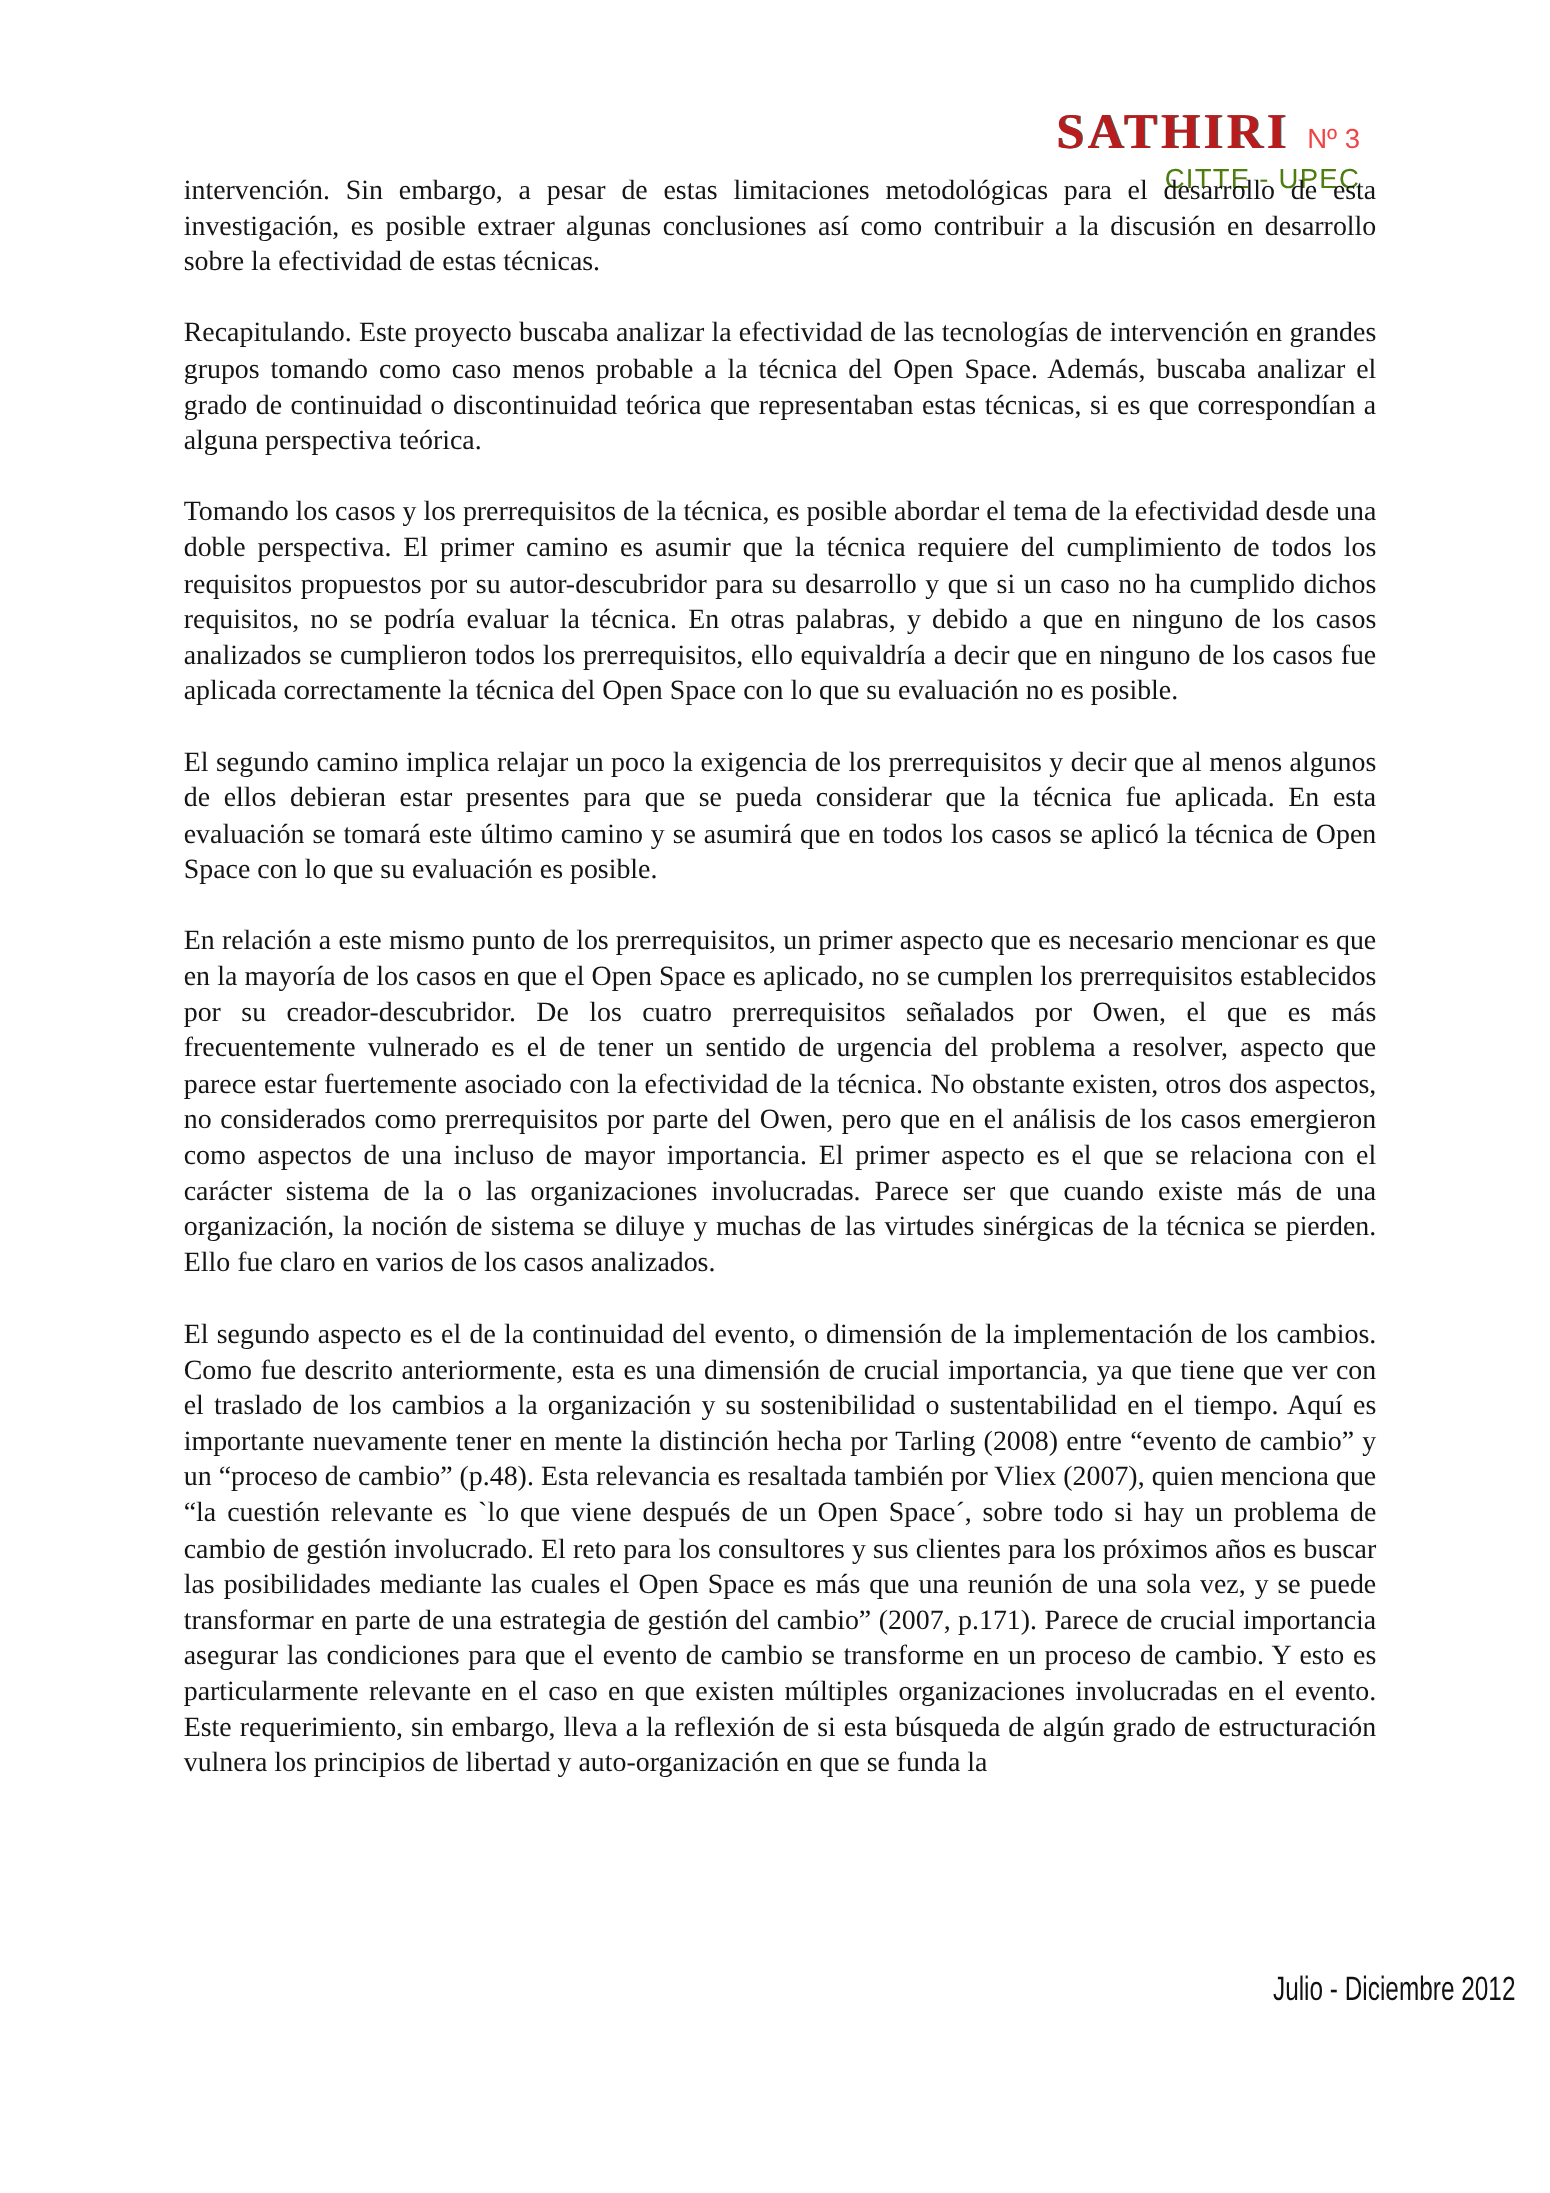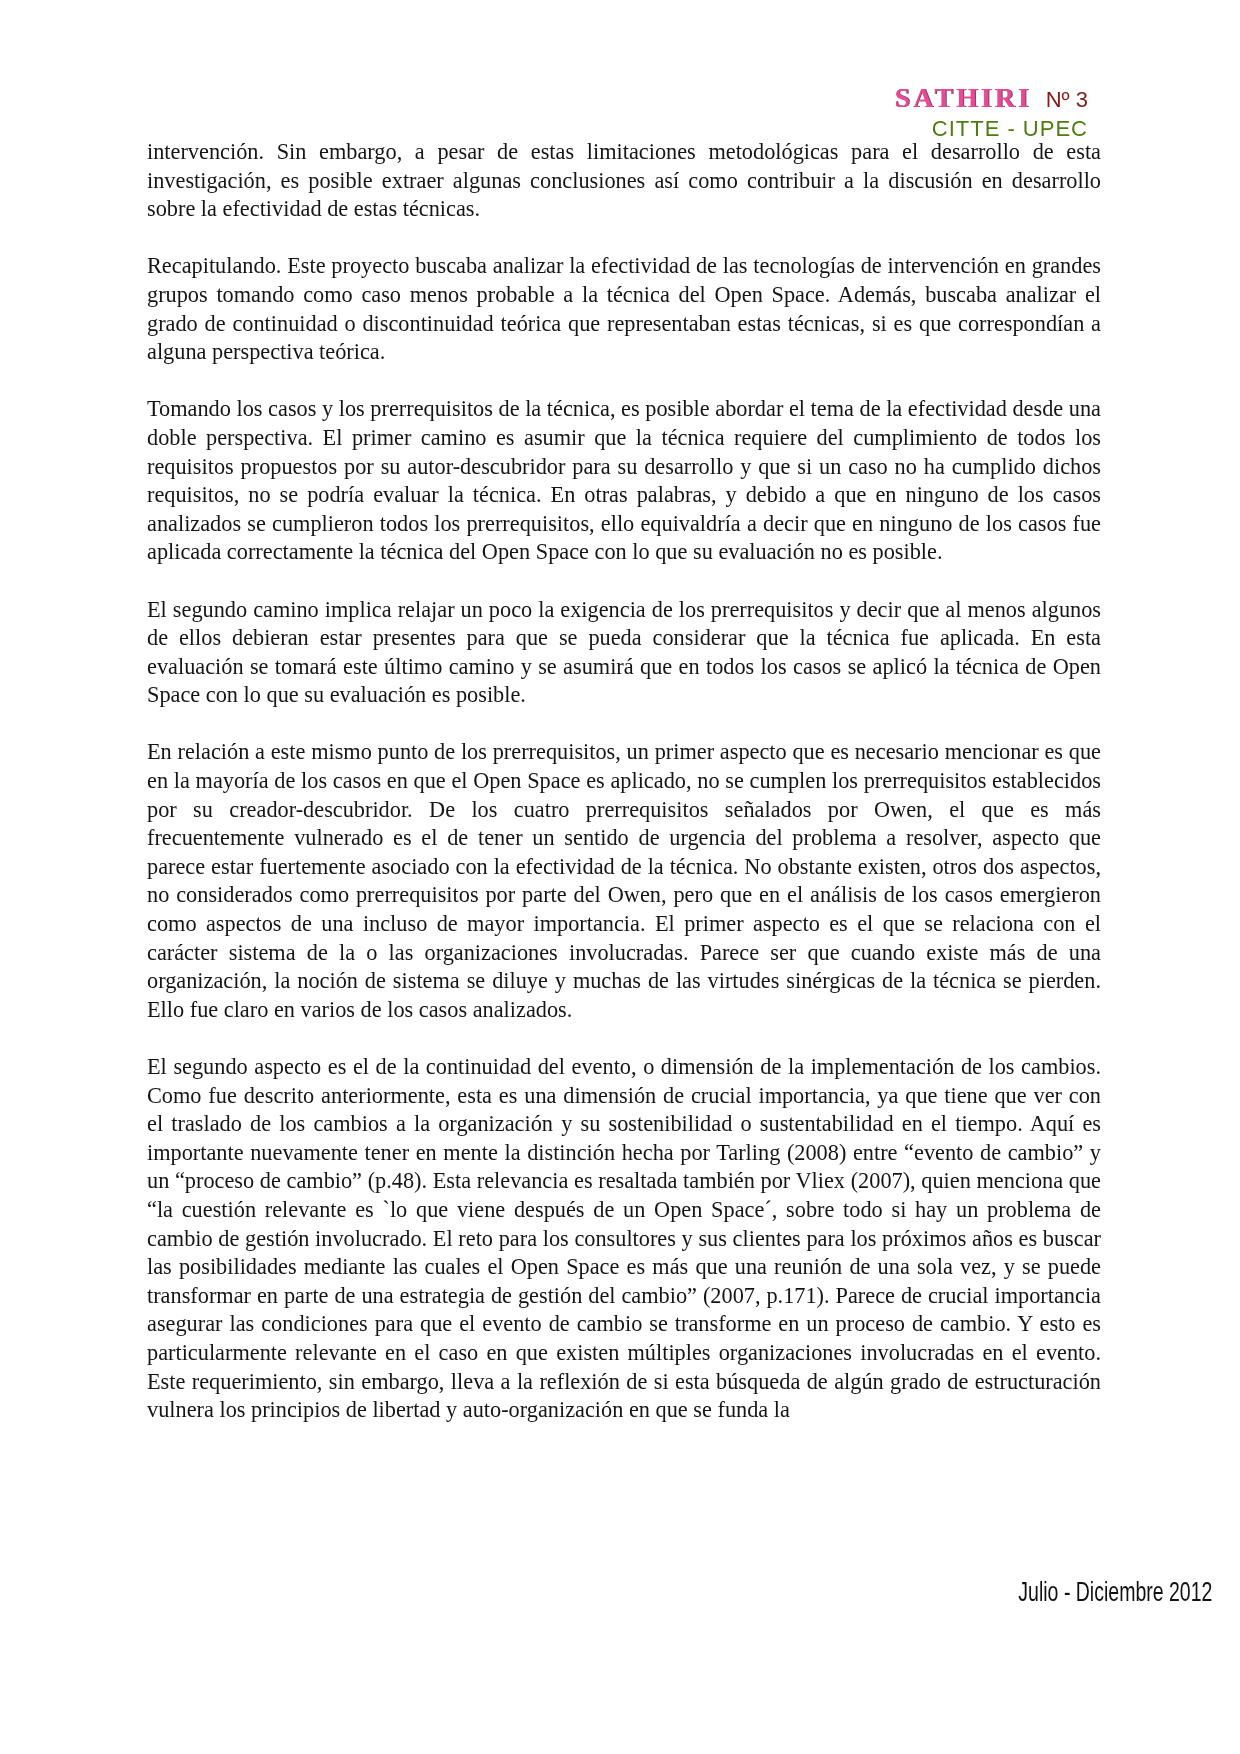--- a/index.html
+++ b/index.html
@@ -21,32 +21,32 @@
     top: 82px;
     right: 152px;
     text-align: right;
     line-height: 1.15;
   }
   .journal-line {
     white-space: nowrap;
   }
   .journal-title {
     font-family: "Liberation Serif", serif;
-    font-size: 28px;
+    font-size: 40px;
     font-weight: 700;
     letter-spacing: 3px;
-    color: #ec4899;
+    color: #b91c1c;
     text-shadow: 1px 0 0 #555;
     text-align: center;
   }
   .journal-issue {
     font-family: "Liberation Sans", sans-serif;
     font-size: 22px;
     font-weight: 400;
-    color: #7f1d1d;
+    color: #ef4444;
     margin-left: 14px;
   }
   .journal-org {
     font-family: "Liberation Sans", sans-serif;
     font-size: 22px;
     color: #4d7c0f;
     letter-spacing: 1px;
     margin-top: 2px;
   }
   .content {

